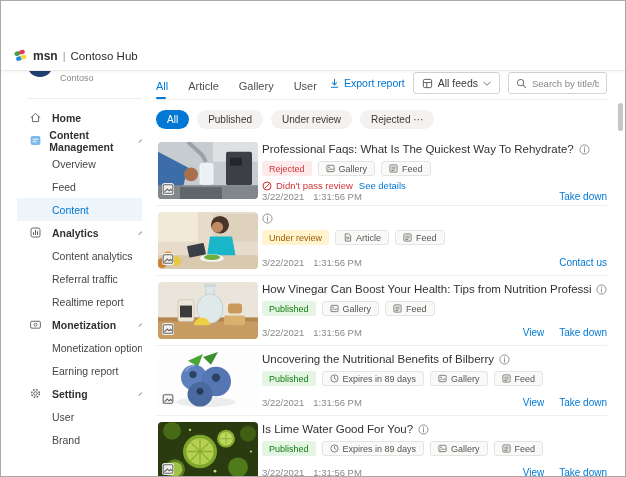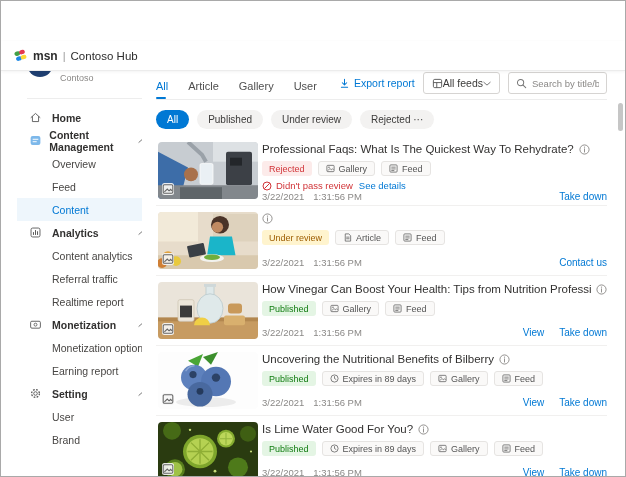--- a/index.html
+++ b/index.html
@@ -53,21 +53,21 @@
   .page-title { font-size: 17px; font-weight: bold; color: #252423; }
 
   .tabs-row { display: flex; align-items: flex-end; margin-top: 7px; border-bottom: 1px solid #ededed; }
   .tabs { display: flex; gap: 20px; }
   .tab { font-size: 11px; color: #4f4f4f; padding-bottom: 7px; position: relative; cursor: pointer; }
   .tab.active { color: #0078d4; }
   .tab.active::after { content: ""; position: absolute; left: 0; right: 2px; bottom: 0; height: 2.5px; background: #0078d4; border-radius: 2px; }
   .tabs-right { margin-left: auto; display: flex; align-items: center; gap: 8px; padding-bottom: 5px; }
   .export-link { display: flex; align-items: center; gap: 4px; color: #0078d4; font-size: 10.5px; cursor: pointer; }
   .feeds-btn {
-    display: flex; align-items: center; height: 22px; padding: 0 8px;
+    display: flex; align-items: center; gap: 5px; height: 22px; padding: 0 8px;
     border: 1px solid #d6d4d2; border-radius: 3px; background: #fff; font-size: 10.5px; color: #3b3a39; cursor: pointer;
   }
   .search-box { display: flex; align-items: center; gap: 5px; height: 22px; padding: 0 7px; width: 99px; border: 1px solid #d6d4d2; border-radius: 3px; }
   .search-box input { border: none; outline: none; width: 100%; font-size: 9.5px; color: #333; font-family: inherit; background: transparent; }
   .search-box input::placeholder { color: #8a8886; }
 
   .filters { display: flex; gap: 8px; margin-top: 10px; }
   .chip { height: 19px; display: flex; align-items: center; padding: 0 11px; border-radius: 10px; font-size: 10px; background: #f3f2f1; color: #3b3a39; cursor: pointer; }
   .chip.active { background: #0078d4; color: #fff; }
 

